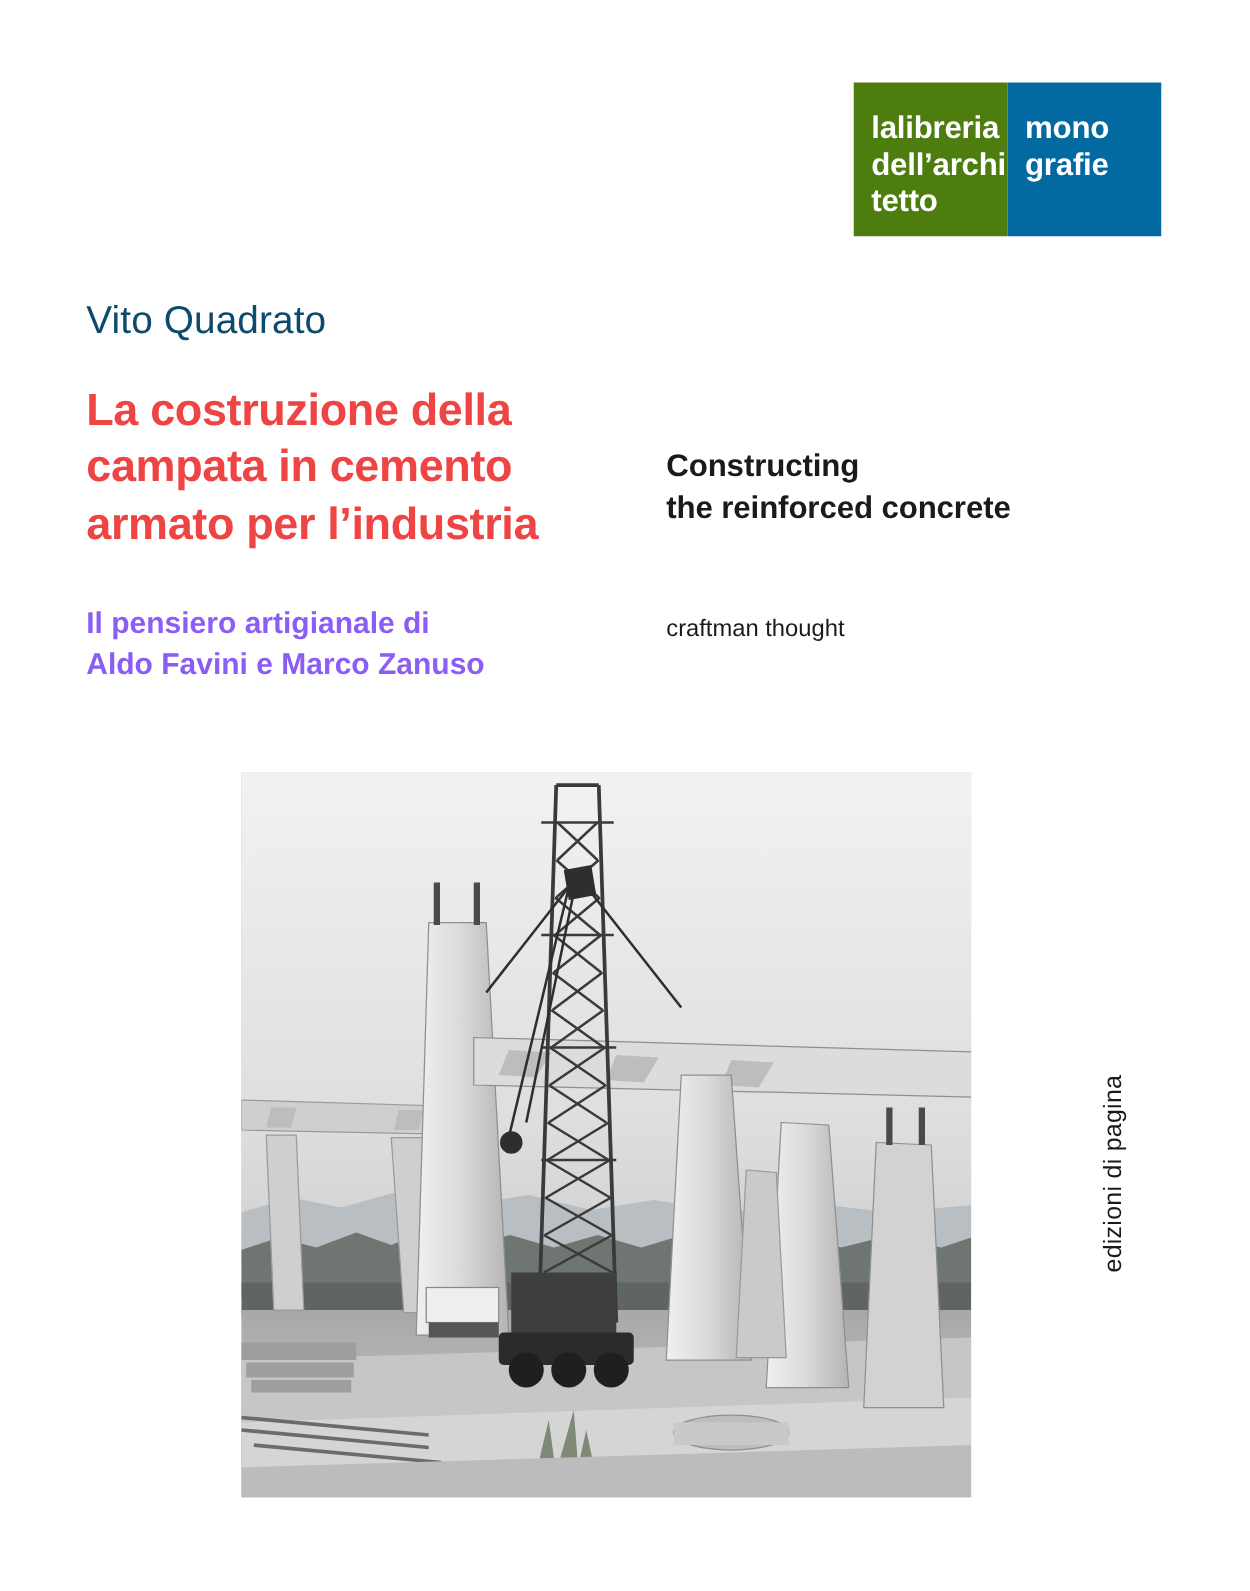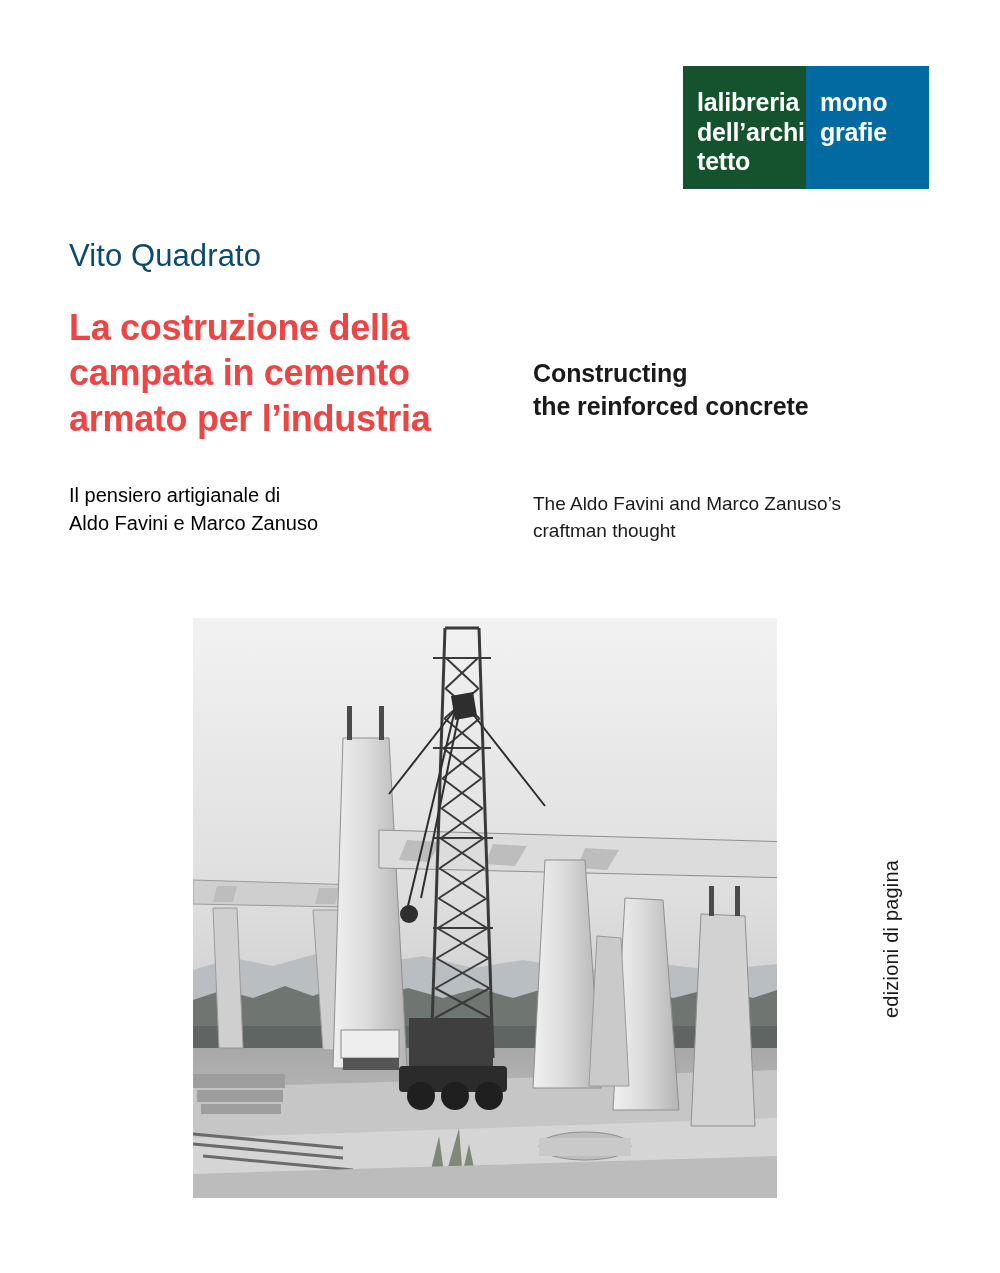--- a/index.html
+++ b/index.html
@@ -27,21 +27,21 @@
     width: 123px;
     height: 123px;
     box-sizing: border-box;
     padding: 22px 0 0 14px;
     color: #ffffff;
     font-weight: 700;
     font-size: 25px;
     line-height: 1.18;
     letter-spacing: -0.2px;
   }
-  .logo-block.teal { background: #14532d; }
+  .logo-block.teal { background: #4d7c0f; }
   .logo-block.gray { background: #0369a1; }
   .logo-line { display: block; white-space: nowrap; }
 
   
   .author {
     position: absolute;
     top: 238px;
     left: 69px;
     font-size: 31px;
     color: #0c4a6e;
@@ -61,24 +61,24 @@
     line-height: 1.26;
     letter-spacing: -0.3px;
   }
   .title-it .line { display: block; white-space: nowrap; }
 
   .subtitle-it {
     position: absolute;
     top: 482px;
     left: 69px;
     width: 450px;
-    color: #000000;
-    font-size: 20px;
+    color: #8b5cf6;
+    font-size: 24px;
     line-height: 1.38;
-    font-weight: 400;
+    font-weight: 700;
   }
   .subtitle-it .line { display: block; white-space: nowrap; }
 
   
   .title-en {
     position: absolute;
     top: 357px;
     left: 533px;
     width: 420px;
     color: #1a1a1a;
@@ -155,21 +155,20 @@
   <span class="line">Il pensiero artigianale di</span>
   <span class="line">Aldo Favini e Marco Zanuso</span>
 </div>
 
 <div class="title-en">
   <span class="line">Constructing</span>
   <span class="line">the reinforced concrete</span>
 </div>
 
 <div class="subtitle-en">
-  <span class="line">The Aldo Favini and Marco Zanuso’s</span>
   <span class="line">craftman thought</span>
 </div>
 
 <div class="photo">
   <svg width="584" height="580" viewBox="0 0 584 580">
     <defs>
       <linearGradient id="sky" x1="0" y1="0" x2="0" y2="1">
         <stop offset="0%" stop-color="#f2f2f2"></stop>
         <stop offset="70%" stop-color="#dedede"></stop>
         <stop offset="100%" stop-color="#cfcfcf"></stop>

